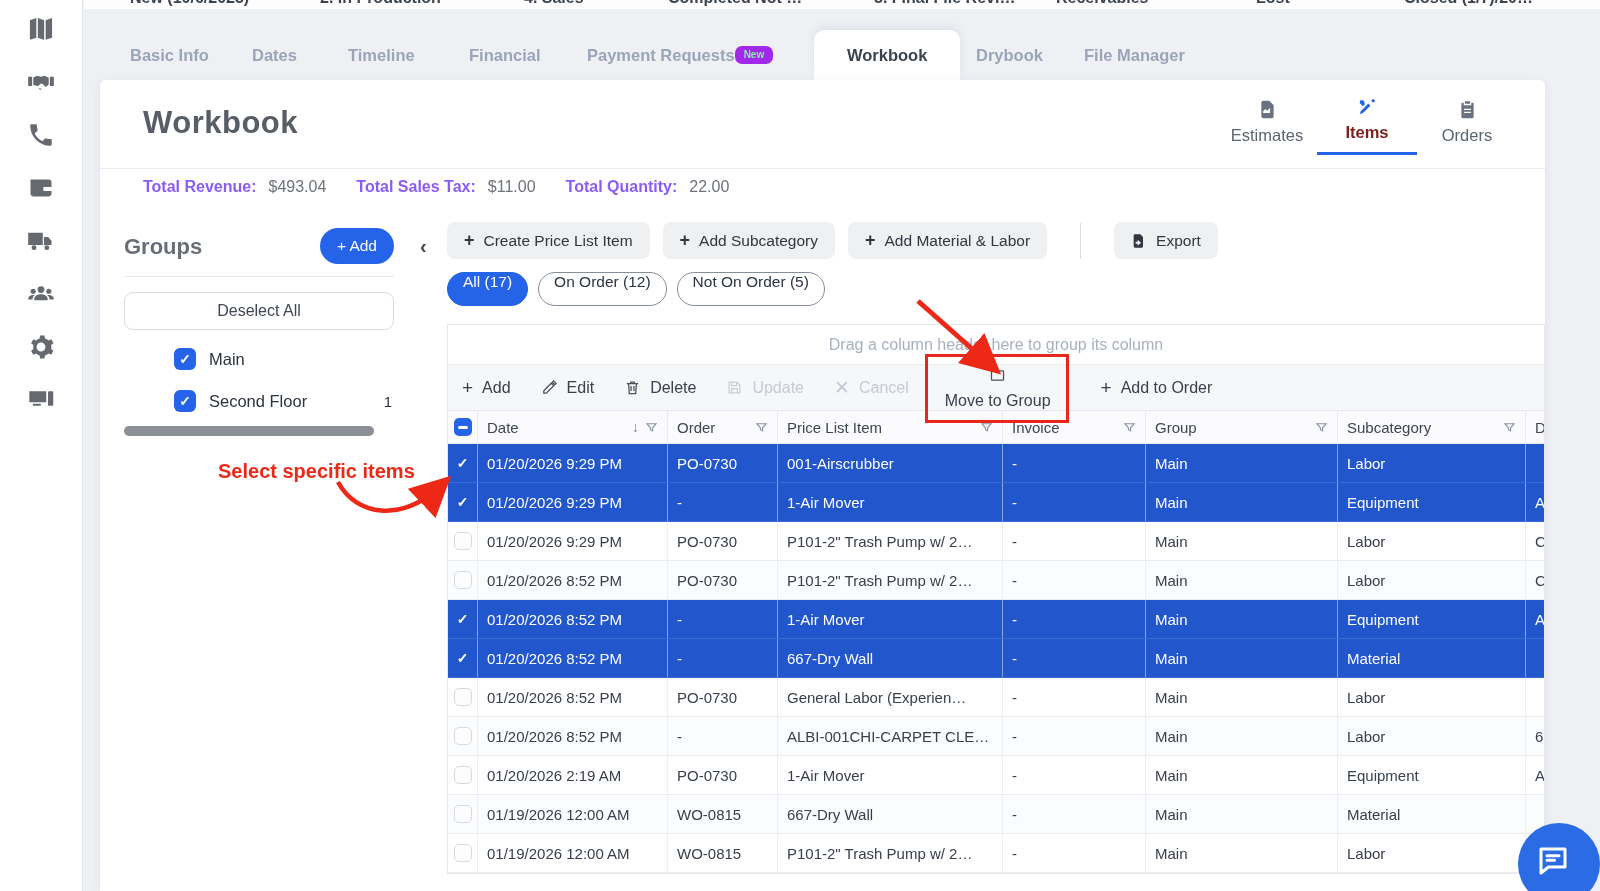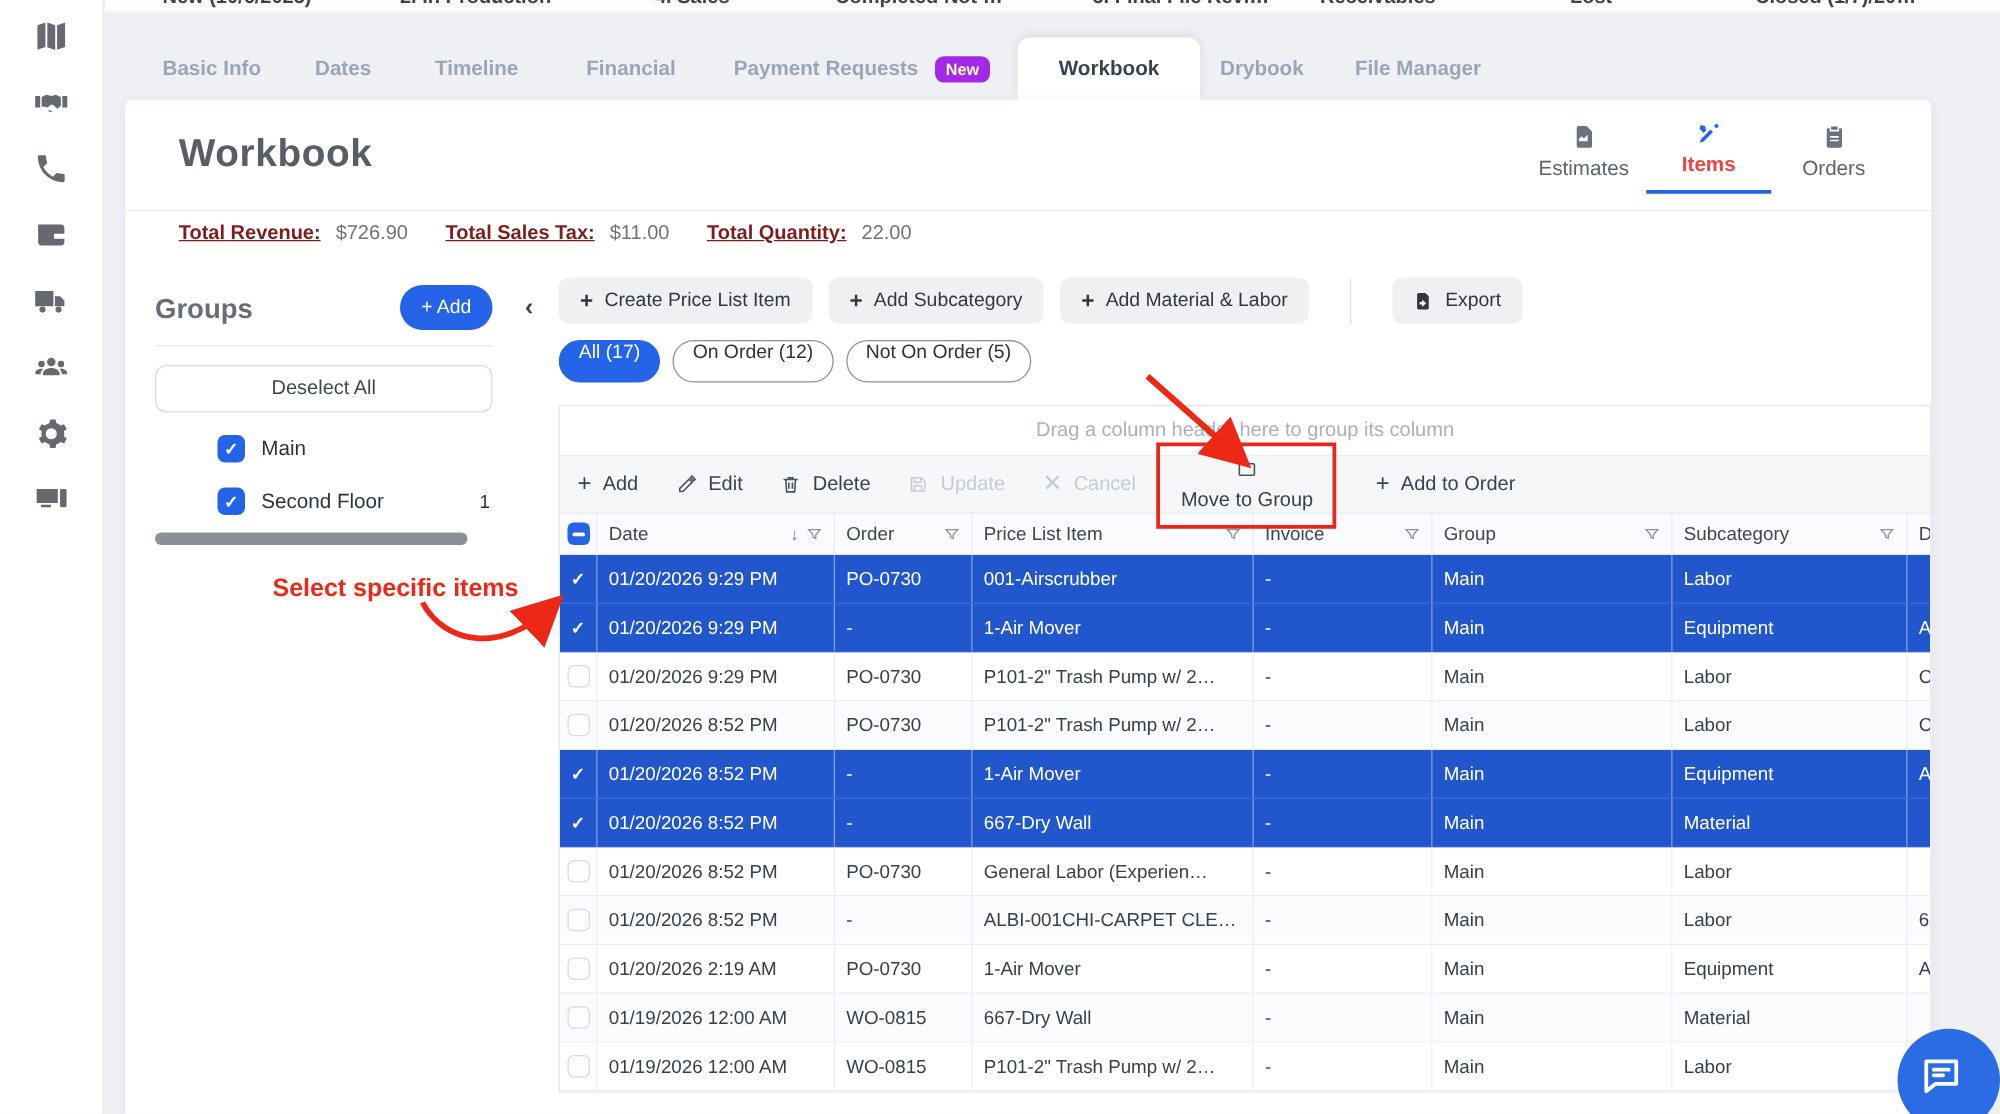--- a/index.html
+++ b/index.html
@@ -25,38 +25,38 @@
   #statusbar span:nth-child(6){ left:972px; }
   #statusbar span:nth-child(7){ left:1172px; }
   #statusbar span:nth-child(8){ left:1320px; }
 
   
   #tabbar { position:absolute; left:84px; top:30px; width:1516px; height:50px; }
   .tab { position:absolute; top:0; height:50px; display:flex; align-items:center;
     font-weight:bold; font-size:16.5px; color:#9ba4b9; cursor:pointer; white-space:nowrap; }
   .tab.active { background:#fff; border-radius:10px 10px 0 0; padding:0 33px;
     color:#3c434f; box-shadow:0 -3px 8px rgba(40,50,80,.08); }
-  .badge-new { display:inline-block; margin-left:13px; background:#a329ea; color:#fef9c3;
-    font-size:13px; font-weight:bold; padding:4px 9px; border-radius:7px; line-height:1; }
+  .badge-new { display:inline-block; background:#a329ea; color:#86efac;
+    font-size:10px; font-weight:bold; padding:4px 9px; border-radius:7px; line-height:1; }
 
   
   #card { position:absolute; left:100px; top:80px; width:1445px; height:811px;
     background:#fff; border-radius:6px 6px 0 0; box-shadow:0 2px 10px rgba(40,50,80,.07); }
   #page-title { position:absolute; left:43px; top:25px; font-size:31px; font-weight:bold;
     color:#585d66; letter-spacing:.5px; }
   #views { position:absolute; right:28px; top:16px; display:flex;align-items:flex-end; }
   .view { width:100px; display:flex; flex-direction:column; align-items:center; gap:6px;
     padding-bottom:10px; cursor:pointer; color:#5b6470; font-size:16.5px; }
   .view svg { width:21px; height:21px; fill:#6a717f; }
-  .view.active { color:#ef4444; font-weight:bold; border-bottom:3px solid #2563e8; }
+  .view.active { color:#7f1d1d; font-weight:bold; border-bottom:3px solid #2563e8; }
   .view.active svg { fill:#2563e8; }
   #title-divider { position:absolute; left:0; top:88px; width:100%; border-bottom:1px solid #e8eaee; }
   #totals { position:absolute; left:43px; top:98px; display:flex; gap:30px; font-size:16px; }
   .total-pair { display:flex; gap:12px; }
-  .total-label { font-weight:bold; color:#7f1d1d;text-decoration:underline; }
+  .total-label { font-weight:bold; color:#8b5cf6; }
   .total-value { color:#6d727c; }
 
   
   #groups { position:absolute; left:24px; top:148px; width:270px; }
   #groups-title { position:absolute; left:0; top:6px; font-size:22px; font-weight:bold; color:#686d77;text-align:right; }
   #groups-add { position:absolute; right:0; top:0; background:#2563e8; color:#fff; border:none;
     font-size:15.5px; border-radius:18px; padding:9px 17px; cursor:pointer; font-family:inherit; }
   #collapse-chev { position:absolute; left:320px; top:155px; font-size:20px; color:#3f4654;
     cursor:pointer; font-weight:bold; }
   #groups-divider { position:absolute; left:0; top:48px; width:100%; border-bottom:1px solid #e8eaee; }
@@ -253,21 +253,21 @@
         </svg>
       <span>Orders</span>
     </div>
   </div>
 
   <div id="title-divider"></div>
 
   <div id="totals">
     <div class="total-pair">
         <span class="total-label">Total Revenue:</span>
-        <span class="total-value">$726.90</span>
+        <span class="total-value">$493.04</span>
       </div>
     <div class="total-pair">
         <span class="total-label">Total Sales Tax:</span>
         <span class="total-value">$11.00</span>
       </div>
     <div class="total-pair">
         <span class="total-label">Total Quantity:</span>
         <span class="total-value">22.00</span>
       </div>
   </div>

